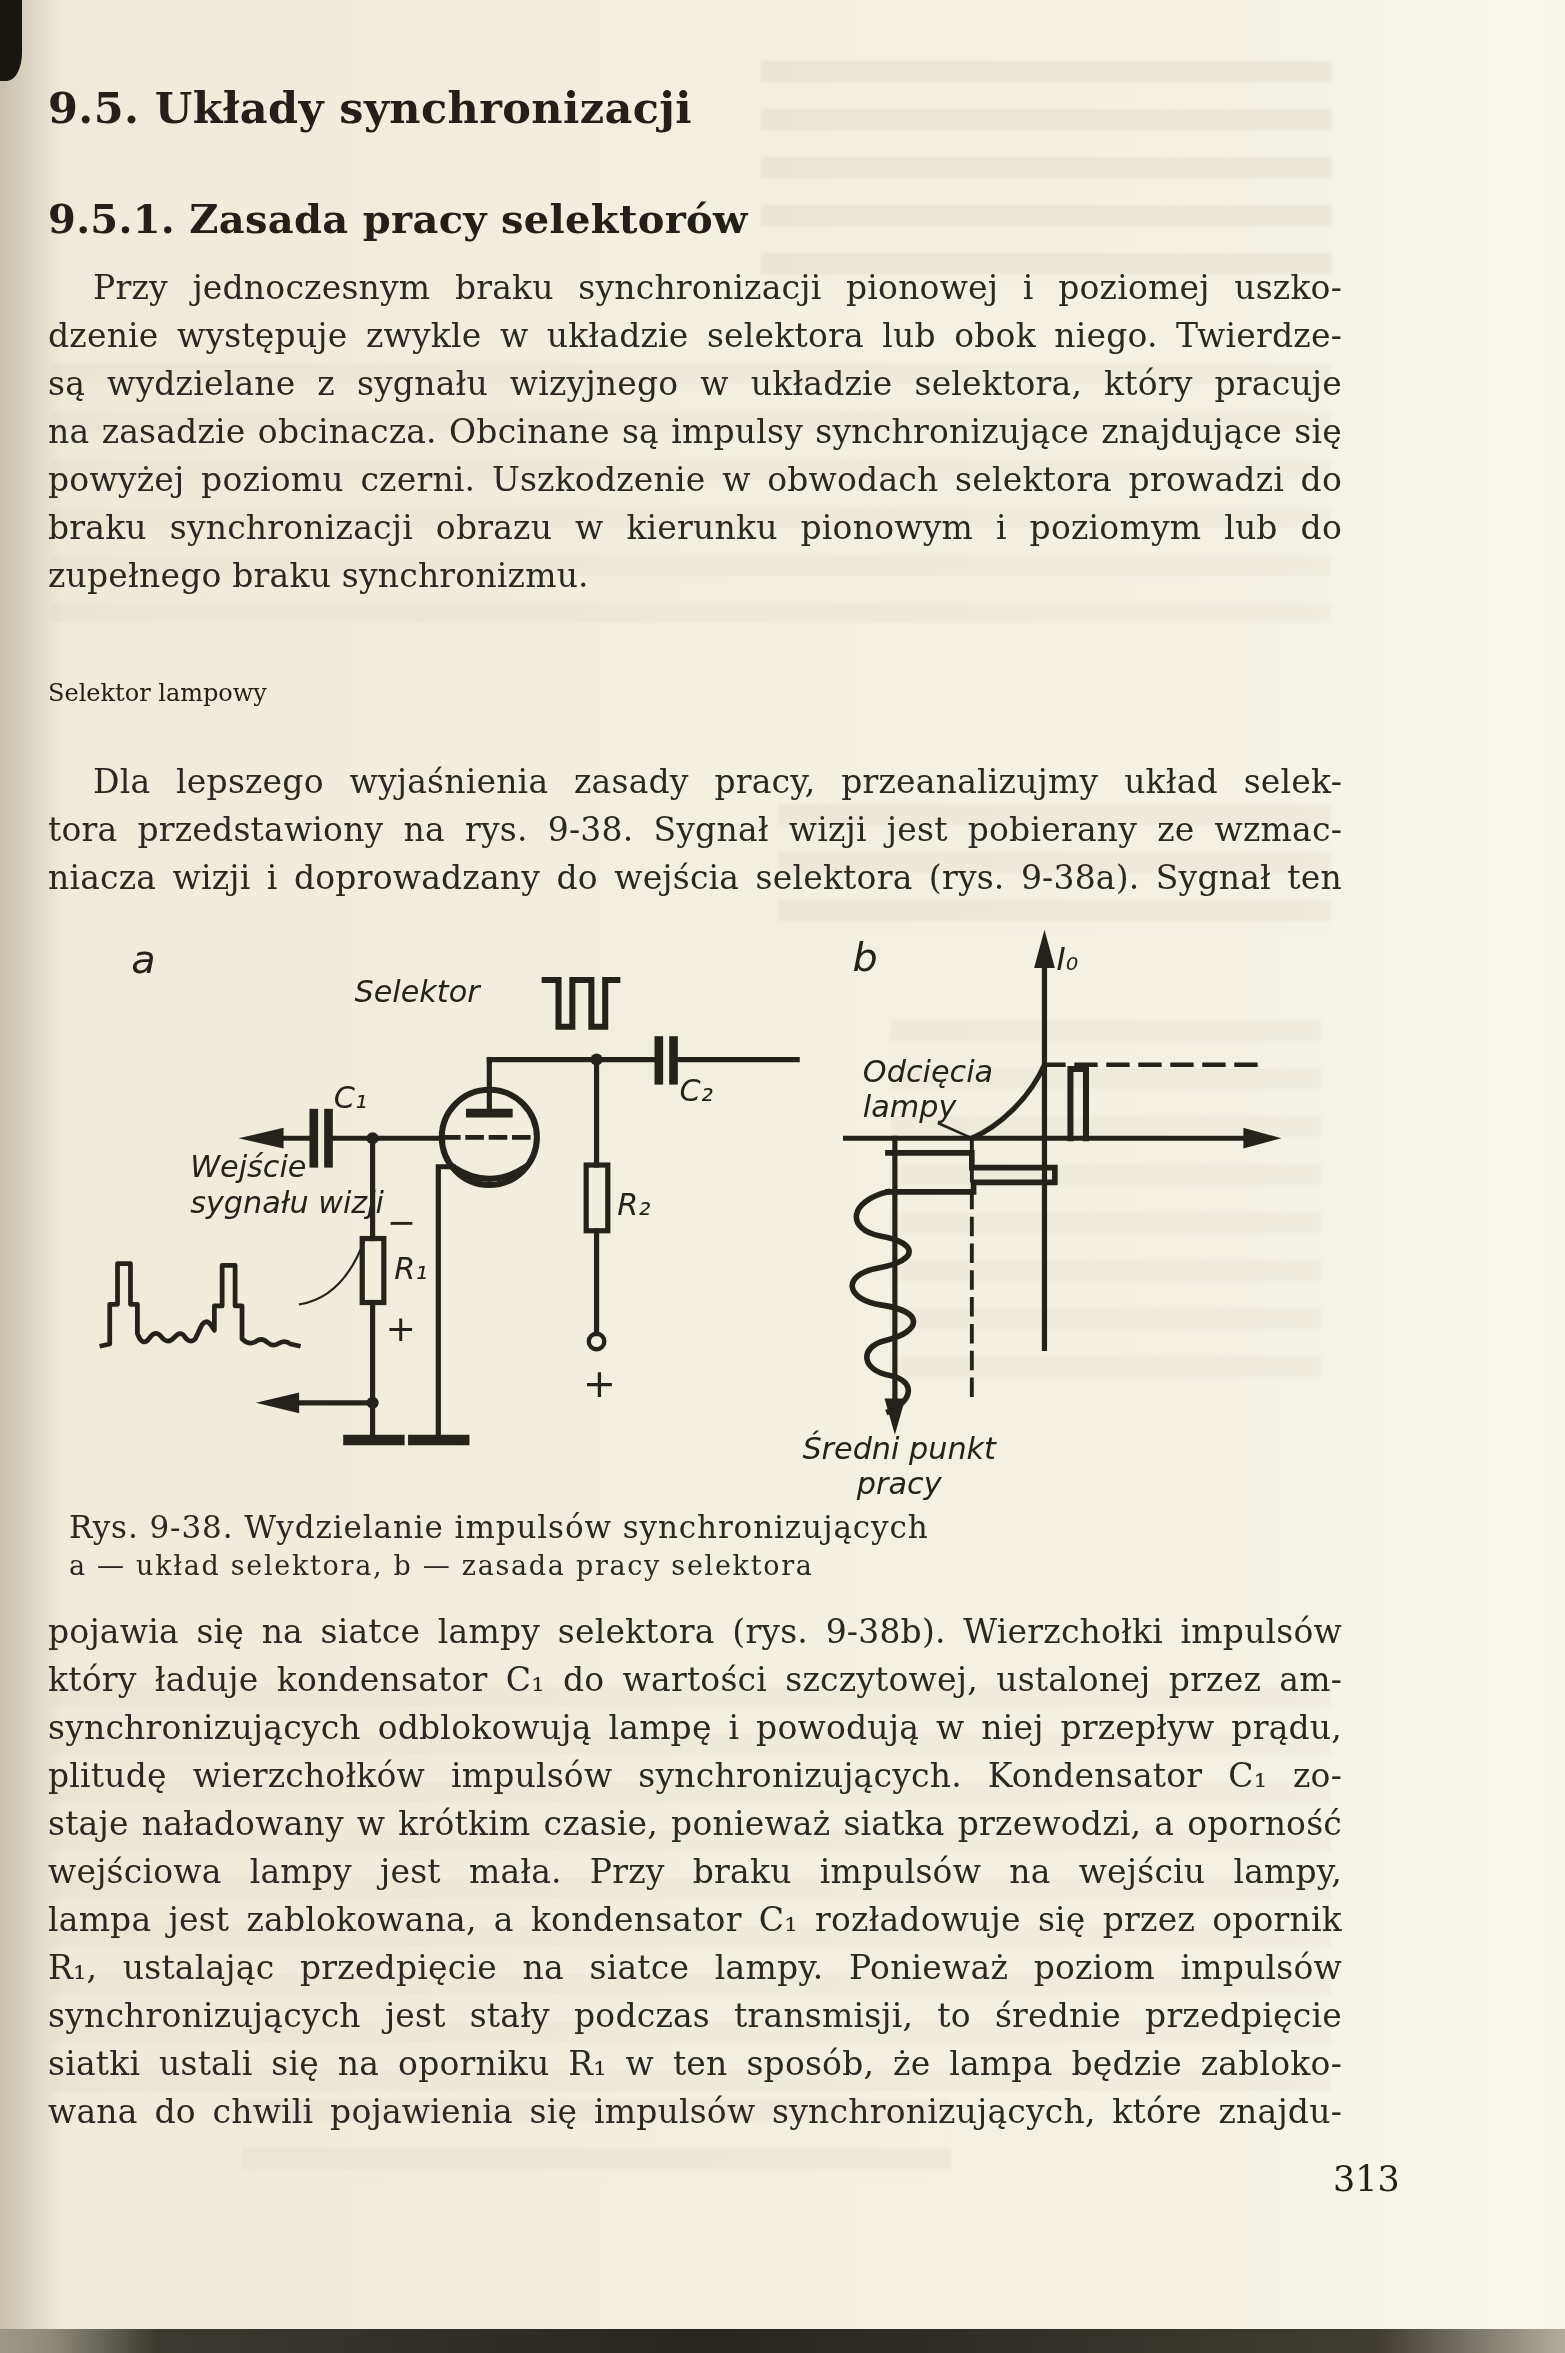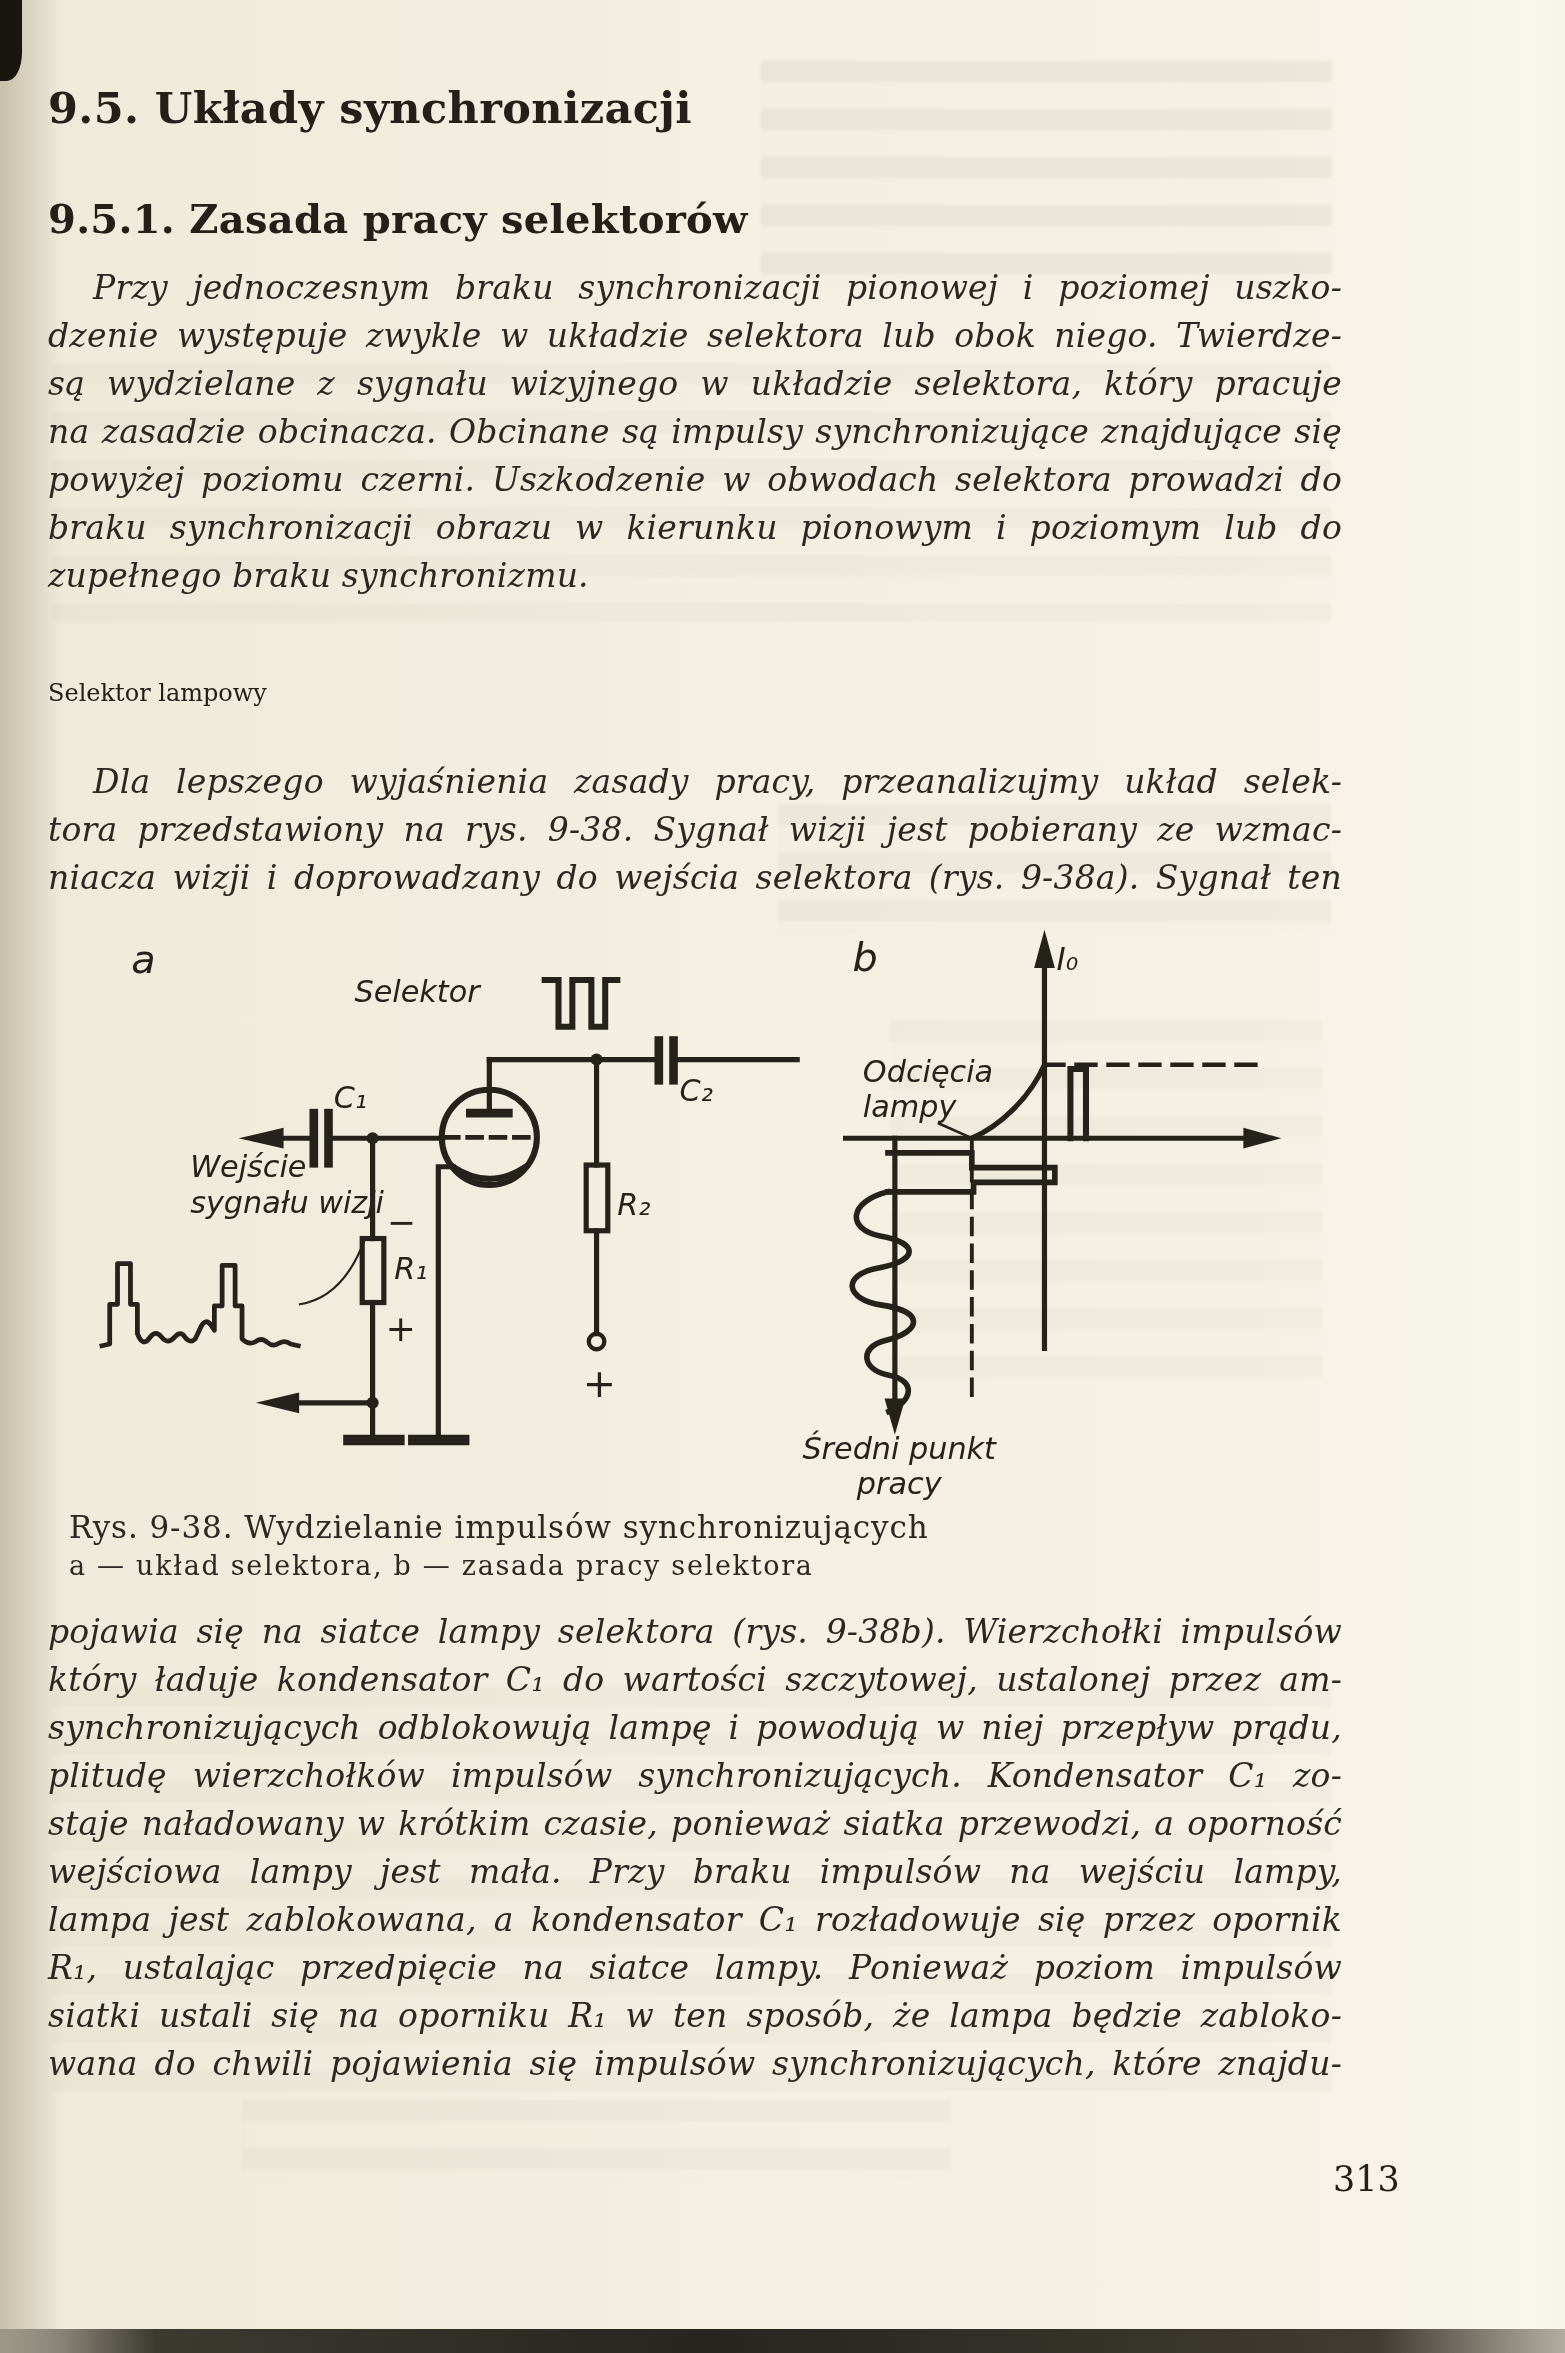--- a/index.html
+++ b/index.html
@@ -13,21 +13,21 @@
   .corner-mark{position:absolute;left:0;top:0;width:21.6px;height:81px;background:#18160f;
                border-bottom-right-radius:70% 35%;}
   .bottom-band{position:absolute;left:0;bottom:0;width:100%;height:25px;
                background:linear-gradient(90deg,rgba(80,75,60,.35) 0,#3c3931 10%,#27251f 45%,#403c33 88%,rgba(110,102,84,.5) 100%);}
   .bleed{position:absolute;filter:blur(1.7px);pointer-events:none;
          background:repeating-linear-gradient(180deg,rgba(128,118,94,.16) 0 21px,rgba(128,118,94,.02) 21px 48px);}
   
   .h1{position:absolute;left:48px;top:83px;font-size:43px;font-weight:bold;color:#242019;letter-spacing:0.4px;}
   .h2{position:absolute;left:48px;top:195px;font-size:40px;font-weight:bold;color:#242019;letter-spacing:0.3px;}
   .h3{position:absolute;left:48px;top:679px;font-size:24px;font-weight:normal;color:#242019;}
-  .para{position:absolute;left:48px;width:1294px;font-size:33px;line-height:48px;letter-spacing:0.2px;font-style:italic;}
+  .para{position:absolute;left:48px;width:1294px;font-size:33px;line-height:48px;letter-spacing:0.2px;}
   .p1{top:264px;} .p2{top:758px;} .p3{top:1608px;}
   .tl{text-align:justify;text-align-last:justify;}
   .last{text-align:left;text-align-last:left;}
   .ind{padding-left:45px;}
   .caption{position:absolute;left:69px;top:1508px;width:1132px;text-align:left;color:#2b2722;}
   .cap1{font-size:31px;line-height:38px;letter-spacing:0.9px;}
   .cap2{font-size:27px;line-height:40px;letter-spacing:1.7px;}
   .pagenum{position:absolute;left:1333px;top:2159px;font-size:35px;color:#242019;}
   
   .fig{position:absolute;left:95px;top:916px;width:1202px;height:588px;}
@@ -163,20 +163,21 @@
 
   <div class="para p3">
     <div class="tl">pojawia się na siatce lampy selektora (rys. 9-38b). Wierzchołki impulsów</div>
     <div class="tl">który ładuje kondensator C₁ do wartości szczytowej, ustalonej przez am-</div>
     <div class="tl">synchronizujących odblokowują lampę i powodują w niej przepływ prądu,</div>
     <div class="tl">plitudę wierzchołków impulsów synchronizujących. Kondensator C₁ zo-</div>
     <div class="tl">staje naładowany w krótkim czasie, ponieważ siatka przewodzi, a oporność</div>
     <div class="tl">wejściowa lampy jest mała. Przy braku impulsów na wejściu lampy,</div>
     <div class="tl">lampa jest zablokowana, a kondensator C₁ rozładowuje się przez opornik</div>
     <div class="tl">R₁, ustalając przedpięcie na siatce lampy. Ponieważ poziom impulsów</div>
+    <div class="tl">synchronizujących jest stały podczas transmisji, to średnie przedpięcie</div>
     <div class="tl">siatki ustali się na oporniku R₁ w ten sposób, że lampa będzie zabloko-</div>
     <div class="tl">wana do chwili pojawienia się impulsów synchronizujących, które znajdu-</div>
   </div>
 
   <div class="pagenum">313</div>
 
   <div class="corner-mark"></div>
   <div class="bottom-band"></div>
 </div>
 

